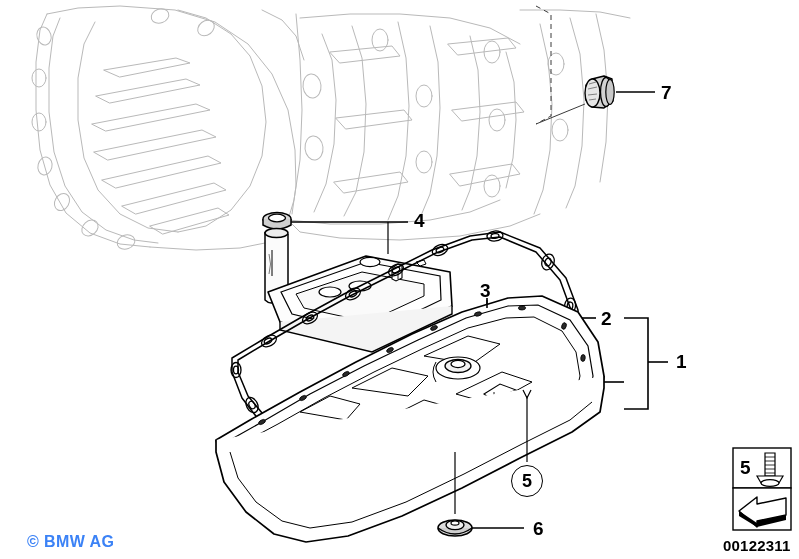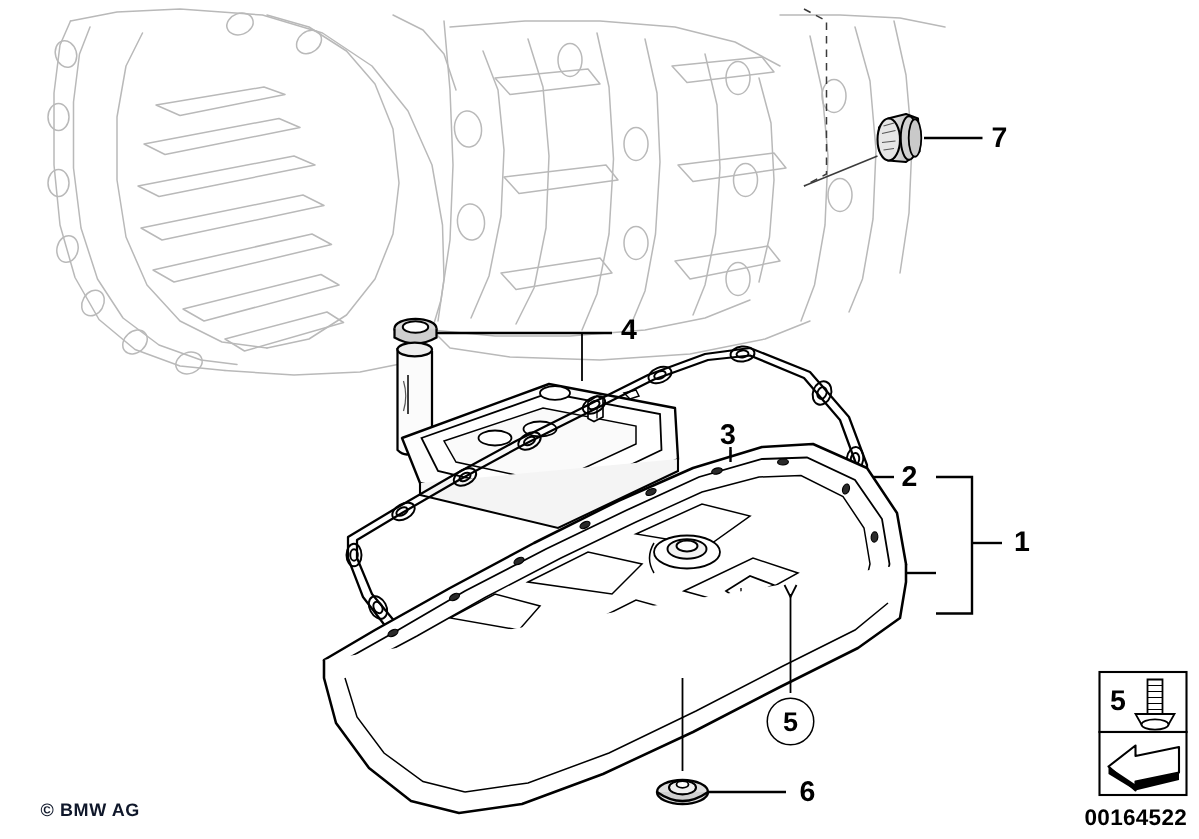--- a/index.html
+++ b/index.html
@@ -56,23 +56,23 @@
     font-weight: bold;
     font-size: 19px;
     color: #000;
   }
   #copyright {
     position: absolute;
     left: 27px;
     top: 533px;
     font-family: "Liberation Sans", sans-serif;
     font-weight: bold;
-    font-size: 12px;
+    font-size: 16px;
     letter-spacing: 0.4px;
-    color: #0f172a;
+    color: #3b82f6;
     white-space: nowrap;
   }
   #diagram-number {
     position: absolute;
     left: 723px;
     top: 537px;
     font-family: "Liberation Sans", sans-serif;
     font-weight: bold;
     font-size: 15px;
     letter-spacing: 0.2px;
@@ -398,15 +398,15 @@
   <div class="callout" style="left:414px; top:211px;">4</div>
   <div class="balloon" style="left:511px; top:465px;">
     <span>5</span>
   </div>
   <div class="callout" style="left:533px; top:519px;">6</div>
   <div class="callout" style="left:661px; top:83px;">7</div>
 
   <div class="inset-label" style="left:740px; top:457px;">5</div>
 
   <div id="copyright">© BMW AG</div>
-  <div id="diagram-number">00164522</div>
+  <div id="diagram-number">00122311</div>
 
 </div>
 
 </body></html>

